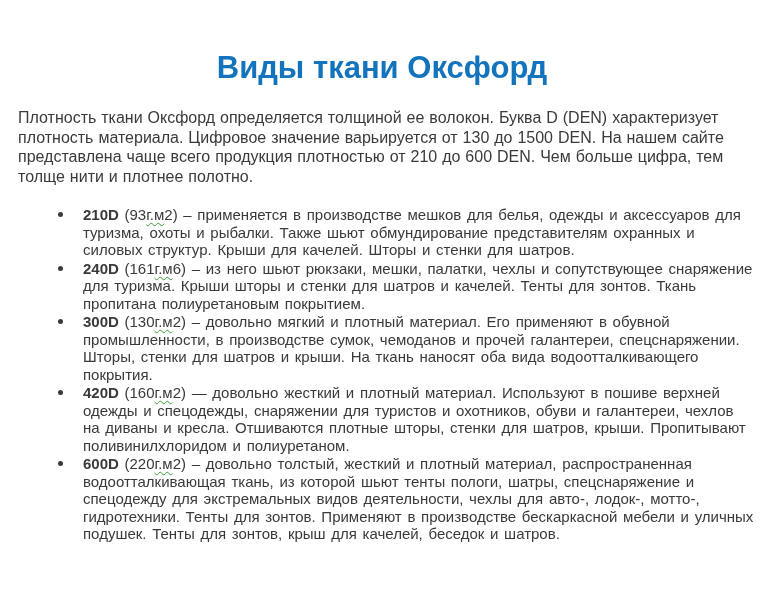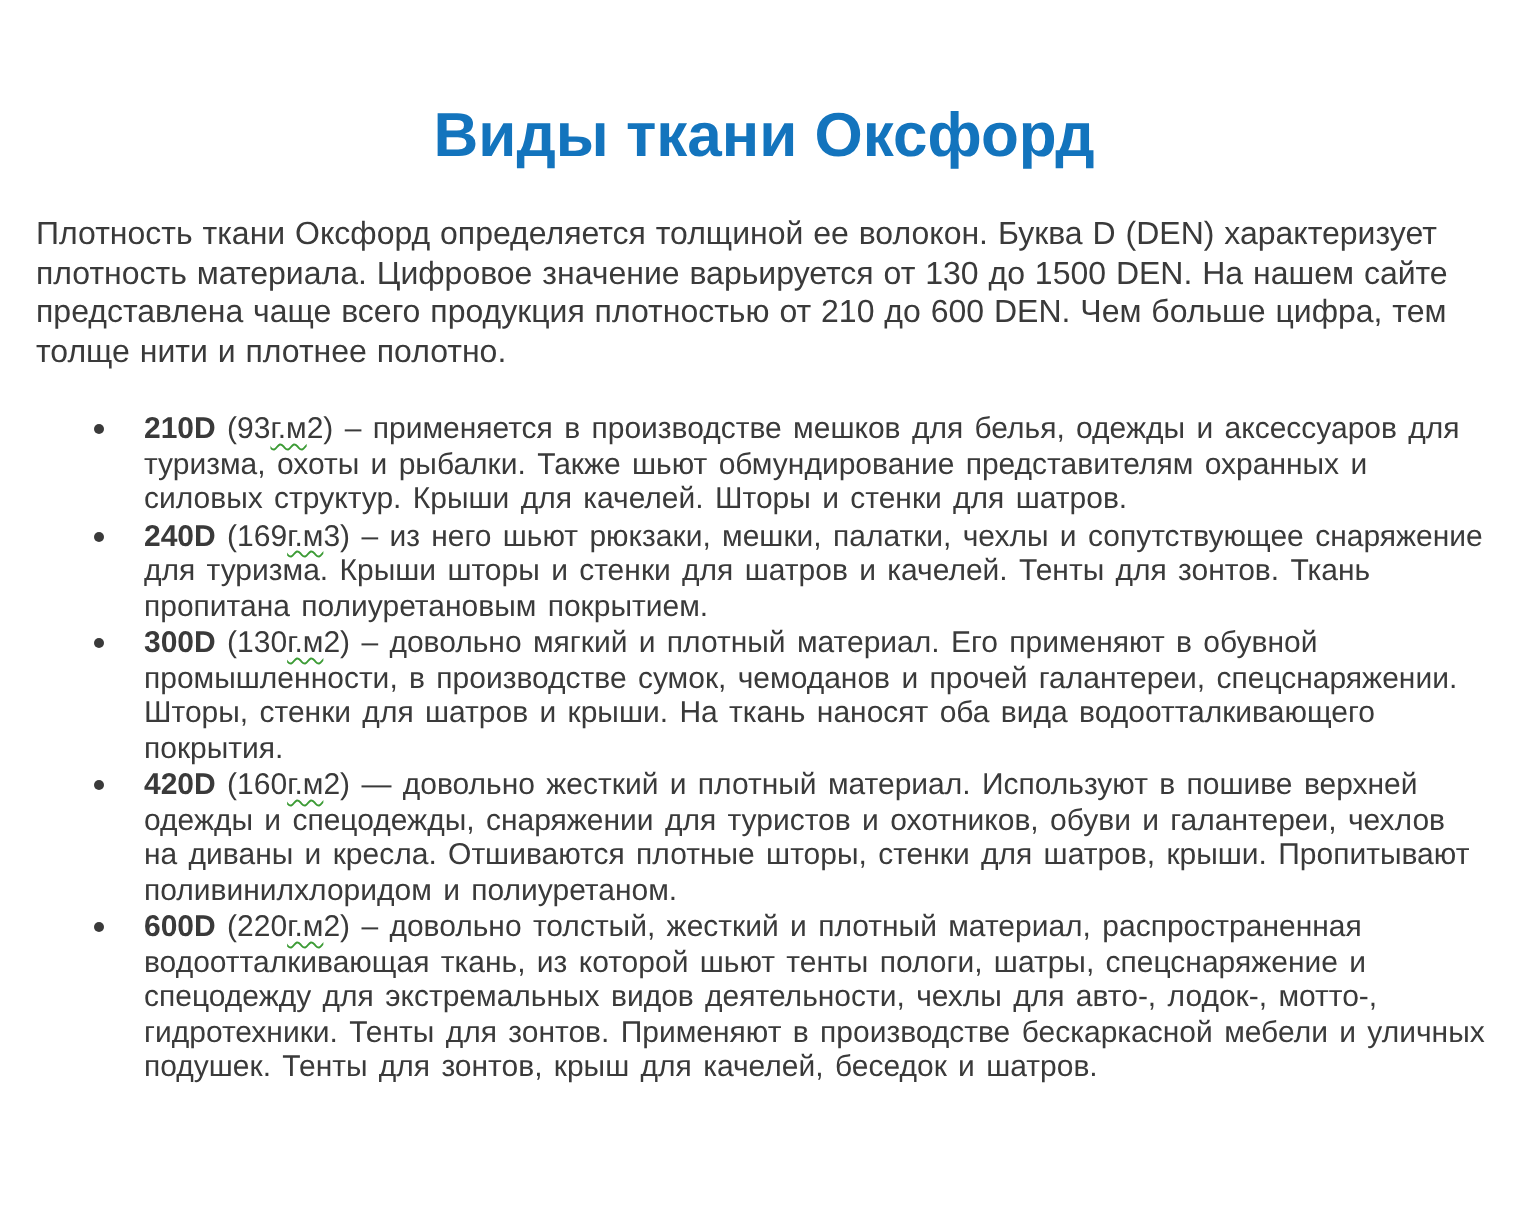--- a/index.html
+++ b/index.html
@@ -36,21 +36,21 @@
     width: 732px;
     margin: 0;
     font-size: 16px;
     line-height: 19.5px;
     color: #3a3a3a;
     word-spacing: 0.5px;
   }
   .fabric-list {
     position: absolute;
     top: 206px;
-    left: 46px;
+    left: 57px;
     width: 697px;
     margin: 0;
     padding: 0;
     list-style: none;
     font-size: 15px;
     line-height: 17.5px;
     color: #3a3a3a;
     word-spacing: 1.5px;
   }
   .fabric-list li {
@@ -85,18 +85,18 @@
   }
 </style>
 </head>
 <body>
 
 <div class="page">
   <h1 class="title">Виды ткани Оксфорд</h1>
   <p class="intro">Плотность ткани Оксфорд определяется толщиной ее волокон. Буква D (DEN) характеризует плотность материала. Цифровое значение варьируется от 130 до 1500 DEN. На нашем сайте представлена чаще всего продукция плотностью от 210 до 600 DEN. Чем больше цифра, тем толще нити и плотнее полотно.</p>
   <ul class="fabric-list">
       <li><span class="seg-bold">210D</span><span class="seg-normal"> (93</span><span class="seg-grammar">г.м</span><span class="seg-normal">2) – применяется в производстве мешков для белья, одежды и аксессуаров для туризма, охоты и рыбалки. Также шьют обмундирование представителям охранных и силовых структур. Крыши для качелей. Шторы и стенки для шатров.</span></li>
-      <li><span class="seg-bold">240D</span><span class="seg-normal"> (169</span><span class="seg-grammar">г.м</span><span class="seg-normal">3) – из него шьют рюкзаки, мешки, палатки, чехлы и сопутствующее снаряжение для туризма. Крыши шторы и стенки для шатров и качелей. Тенты для зонтов. Ткань пропитана полиуретановым покрытием.</span></li>
+      <li><span class="seg-bold">240D</span><span class="seg-normal"> (161</span><span class="seg-grammar">г.м</span><span class="seg-normal">6) – из него шьют рюкзаки, мешки, палатки, чехлы и сопутствующее снаряжение для туризма. Крыши шторы и стенки для шатров и качелей. Тенты для зонтов. Ткань пропитана полиуретановым покрытием.</span></li>
       <li><span class="seg-bold">300D</span><span class="seg-normal"> (130</span><span class="seg-grammar">г.м</span><span class="seg-normal">2) – довольно мягкий и плотный материал. Его применяют в обувной промышленности, в производстве сумок, чемоданов и прочей галантереи, </span><span class="seg-spelling">спецснаряжении</span><span class="seg-normal">. Шторы, стенки для шатров и крыши. На ткань наносят оба вида водоотталкивающего покрытия.</span></li>
       <li><span class="seg-bold">420D</span><span class="seg-normal"> (160</span><span class="seg-grammar">г.м</span><span class="seg-normal">2) — довольно жесткий и плотный материал. Используют в пошиве верхней одежды и спецодежды, снаряжении для туристов и охотников, обуви и галантереи, чехлов на диваны и кресла. Отшиваются плотные шторы, стенки для шатров, крыши. Пропитывают поливинилхлоридом и полиуретаном.</span></li>
       <li><span class="seg-bold">600D</span><span class="seg-normal"> (220</span><span class="seg-grammar">г.м</span><span class="seg-normal">2) – довольно толстый, жесткий и плотный материал, распространенная водоотталкивающая ткань, из которой шьют тенты пологи, шатры, </span><span class="seg-spelling">спецснаряжение</span><span class="seg-normal"> и спецодежду для экстремальных видов деятельности, чехлы для авто-, лодок-, мотто-, гидротехники. Тенты для зонтов. Применяют в производстве бескаркасной мебели и уличных подушек. Тенты для зонтов, крыш для качелей, беседок и шатров.</span></li>
     </ul>
 </div>
 
 </body></html>

